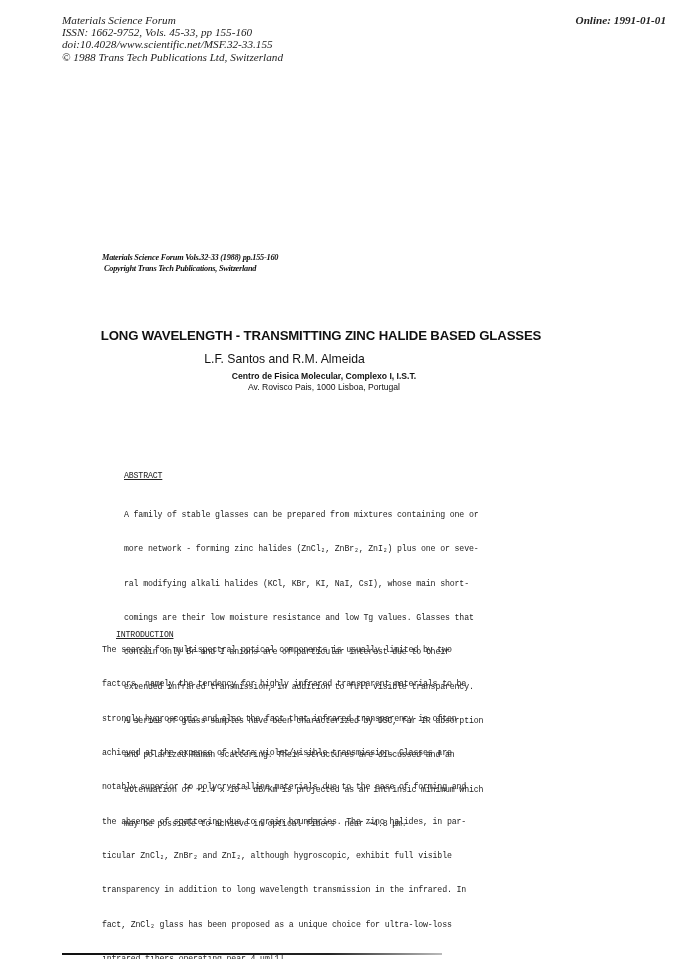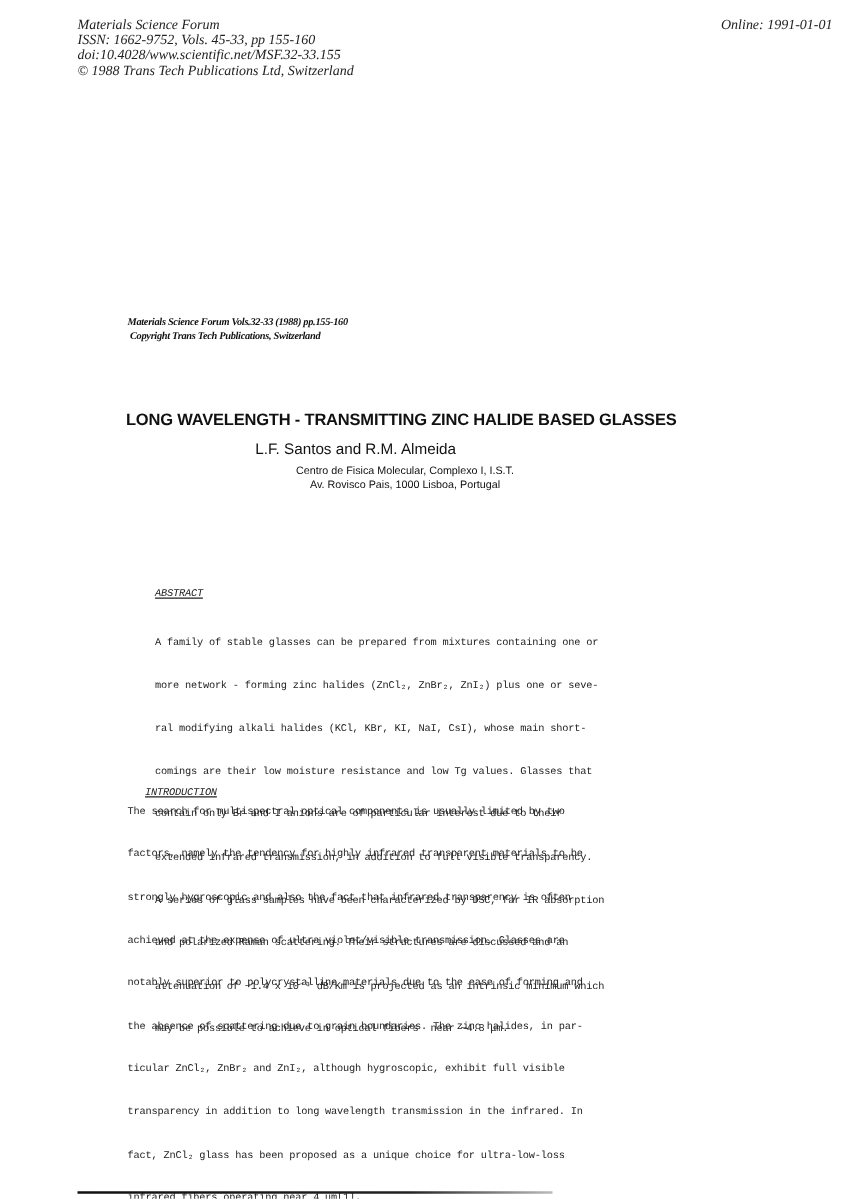--- a/index.html
+++ b/index.html
@@ -1,53 +1,53 @@
 <!DOCTYPE html>
 <html><head>
 <meta charset="utf-8">
 <style>
   html, body { margin: 0; padding: 0; background: #ffffff; }
   body { width: 678px; height: 959px; position: relative; overflow: hidden; color: #111; }
   .hdr { position: absolute; left: 62px; top: 14px; font-family: "Liberation Serif", serif; font-style: italic; font-size: 11.2px; line-height: 12.2px; color: #222; }
-  .online { position: absolute; right: 12px; top: 14px; font-family: "Liberation Serif", serif; font-style: italic; font-size: 11.2px; color: #222; }
+  .online { position: absolute; right: 12px; top: 14px; font-family: "Liberation Serif", serif; font-style: italic; font-size: 11.2px; color: #222; font-weight: bold; }
   .citation { position: absolute; left: 102px; top: 240px; font-family: "Liberation Serif", serif; font-style: italic; font-weight: bold; font-size: 8.3px; line-height: 11px; color: #111; letter-spacing: -0.25px; margin-top: 12px; }
   .citation div:nth-child(2) { padding-left: 2px; }
   .title { position: absolute; left: 0; width: 678px; top: 328px; text-align: center; font-family: "Liberation Sans", sans-serif; font-weight: bold; font-size: 13.2px; letter-spacing: -0.15px; color: #111; }
   .title span { position: relative; left: -18px; }
   .authors { position: absolute; left: 0; width: 599px; top: 352px; text-align: center; font-family: "Liberation Sans", sans-serif; font-size: 12.2px; color: #111; }
   .authors span { position: relative; left: -15px; }
   .affil { position: absolute; left: 0; width: 678px; text-align: center; font-family: "Liberation Sans", sans-serif; font-size: 8.6px; color: #111; }
   .affil span { position: relative; left: -15px; }
   .mono { font-family: "Liberation Mono", monospace; font-size: 8.25px; line-height: 11.45px; color: #222; white-space: pre; letter-spacing: -0.16px; }
   .abs-head { position: absolute; left: 124px; top: 470px; }
   .abs-body { position: absolute; left: 124px; top: 486px; }
   .intro-head { position: absolute; left: 116px; top: 605px; margin-top: 24px; }
   .intro-body { position: absolute; left: 102px; top: 621px; }
-  .u { text-decoration: underline; font-style: italic; }
+  .u { text-decoration: underline; }
   .footrule { position: absolute; left: 62px; top: 953px; width: 380px; height: 2px; background: linear-gradient(to right, #111 0%, #222 70%, #bbb 100%); }
 </style>
 </head>
 <body>
 
 <div class="hdr">
   <div>Materials Science Forum</div>
   <div>ISSN: 1662-9752, Vols. 45-33, pp 155-160</div>
   <div>doi:10.4028/www.scientific.net/MSF.32-33.155</div>
   <div>© 1988 Trans Tech Publications Ltd, Switzerland</div>
 </div>
 <div class="online">Online: 1991-01-01</div>
 
 <div class="citation">
   <div>Materials Science Forum Vols.32-33 (1988) pp.155-160</div>
   <div>Copyright Trans Tech Publications, Switzerland</div>
 </div>
 
 <div class="title"><span>LONG WAVELENGTH - TRANSMITTING ZINC HALIDE BASED GLASSES</span></div>
 <div class="authors"><span>L.F. Santos and R.M. Almeida</span></div>
-<div class="affil" style="top:371px;"><span>Centro de Fisica Molecular, Complexo I, I.S.T.</span></div>
+<div class="affil" style="top:371px;font-weight:bold;"><span>Centro de Fisica Molecular, Complexo I, I.S.T.</span></div>
 <div class="affil" style="top:382px;"><span>Av. Rovisco Pais, 1000 Lisboa, Portugal</span></div>
 
 <div class="mono abs-head u">ABSTRACT</div>
 <div class="mono abs-body">
   <div>A family of stable glasses can be prepared from mixtures containing one or</div>
   <div>more network - forming zinc halides (ZnCl₂, ZnBr₂, ZnI₂) plus one or seve-</div>
   <div>ral modifying alkali halides (KCl, KBr, KI, NaI, CsI), whose main short-</div>
   <div>comings are their low moisture resistance and low Tg values. Glasses that</div>
   <div>contain only Br and I anions are of particular interest due to their</div>
   <div>extended infrared transmission, in addition to full visible transparency.</div>

